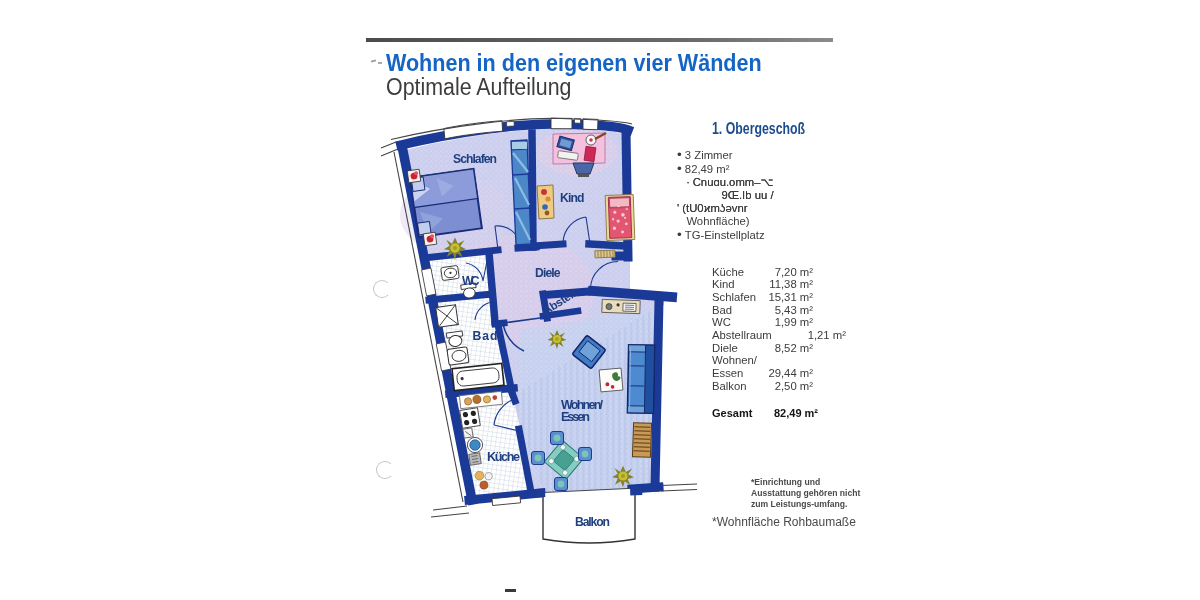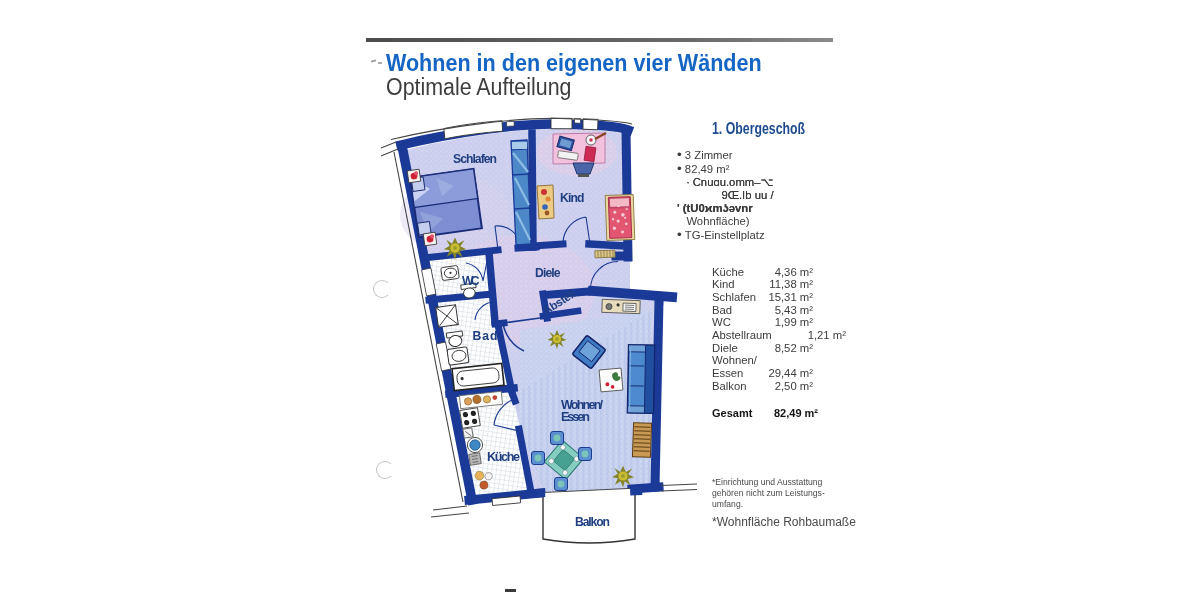--- a/index.html
+++ b/index.html
@@ -19,29 +19,29 @@
 
 <div class="abs" style="left:386px;top:74.5px;font-size:23.5px;line-height:24px;color:#3d3d3d;transform:scaleX(0.91);transform-origin:0 0;white-space:nowrap;">Optimale Aufteilung</div>
 
 <div class="abs" style="left:712px;top:120.5px;font-size:16px;line-height:16px;font-weight:bold;color:#1c4b8e;transform:scaleX(0.77);transform-origin:0 0;white-space:nowrap;">1. Obergeschoß</div>
 
 <div class="abs" style="left:677px;top:147.5px;font-size:11.3px;color:#3c3c3c;line-height:13px;white-space:nowrap;">
 <div><span style="font-size:13.5px;">•</span>&nbsp;3 Zimmer</div>
 <div><span style="font-size:13.5px;">•</span>&nbsp;82,49 m²</div>
 <div style="filter:blur(0.5px);text-shadow:0 0 0.5px #444;">&nbsp;&nbsp;&nbsp;· Cnuɑu.omm–⌥</div>
 <div style="filter:blur(0.5px);text-shadow:0 0 0.5px #444;text-align:right;">&nbsp;&nbsp;&nbsp;9Œ.Ib uu /</div>
-<div style="filter:blur(0.5px);text-shadow:0 0 0.5px #444;font-weight:bold;">' (tU0ϰmʖəvnr</div>
+<div style="filter:blur(0.5px);text-shadow:0 0 0.5px #444;">' (tU0ϰmʖəvnr</div>
 <div>&nbsp;&nbsp;&nbsp;Wohnfläche)</div>
 <div><span style="font-size:13.5px;">•</span>&nbsp;TG-Einstellplatz</div>
 </div>
 
 <div class="abs" style="left:712px;top:265.5px;width:101px;font-size:11.3px;color:#3c3c3c;white-space:nowrap;">
 <div style="display:flex;justify-content:space-between;line-height:12.7px;">
       <span>Küche</span>
-      <span>4,36 m²</span>
+      <span>7,20 m²</span>
     </div>
 <div style="display:flex;justify-content:space-between;line-height:12.7px;">
       <span>Kind</span>
       <span>11,38 m²</span>
     </div>
 <div style="display:flex;justify-content:space-between;line-height:12.7px;">
       <span>Schlafen</span>
       <span>15,31 m²</span>
     </div>
 <div style="display:flex;justify-content:space-between;line-height:12.7px;">
@@ -69,21 +69,21 @@
       <span>Balkon</span>
       <span>2,50 m²</span>
     </div>
 </div>
 
 <div class="abs" style="left:712px;top:406.6px;width:106px;font-size:11px;line-height:13.4px;font-weight:bold;color:#141414;display:flex;justify-content:space-between;white-space:nowrap;">
     <span>Gesamt</span>
     <span>82,49 m²</span>
   </div>
 
-<div class="abs" style="left:712px;top:476.5px;font-size:8.6px;color:#4a4a4a;line-height:11px;width:113px;">*Einrichtung und Ausstattung gehören nicht zum Leistungs-umfang.</div>
+<div class="abs" style="left:751px;top:476.5px;font-size:8.6px;color:#4a4a4a;line-height:11px;width:113px;font-weight:bold;">*Einrichtung und Ausstattung gehören nicht zum Leistungs-umfang.</div>
 
 <div class="abs" style="left:712px;top:516.5px;font-size:12px;color:#4a4a4a;line-height:11px;">*Wohnfläche Rohbaumaße</div>
 
 <div class="abs" style="left:373px;top:280px;width:16px;height:16px;border-radius:50%;border:1.4px solid #c4c4c4;border-right-color:#fff;"></div>
 
 <div class="abs" style="left:376px;top:461px;width:16px;height:16px;border-radius:50%;border:1.4px solid #c4c4c4;border-right-color:#fff;"></div>
 
 <div class="abs" style="left:505px;top:589px;width:11px;height:3px;background:#3a3a3a;"></div>
 
 <svg class="abs" style="left:370px;top:105px;" width="340" height="495" viewBox="370 105 340 495" fill="none">

